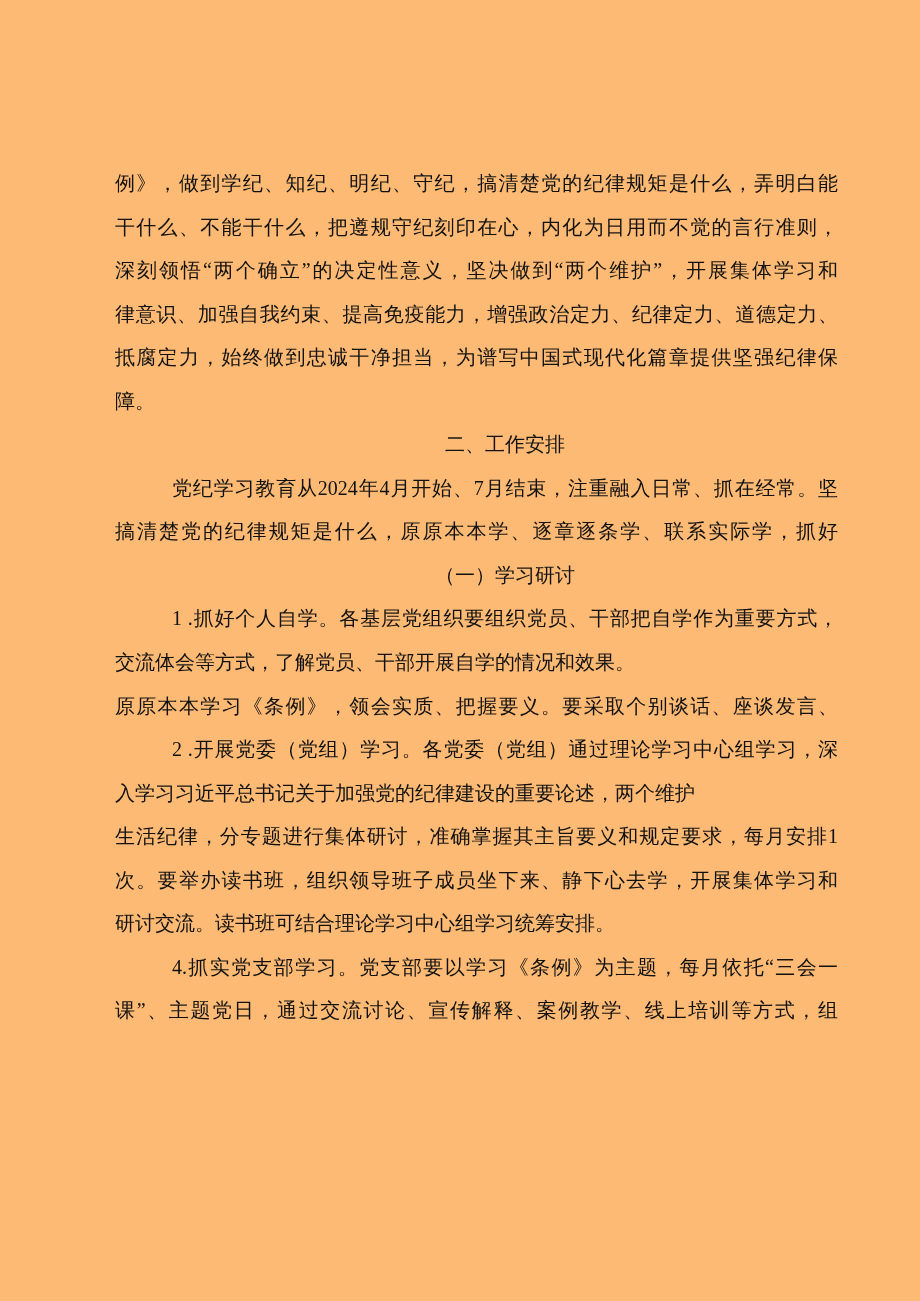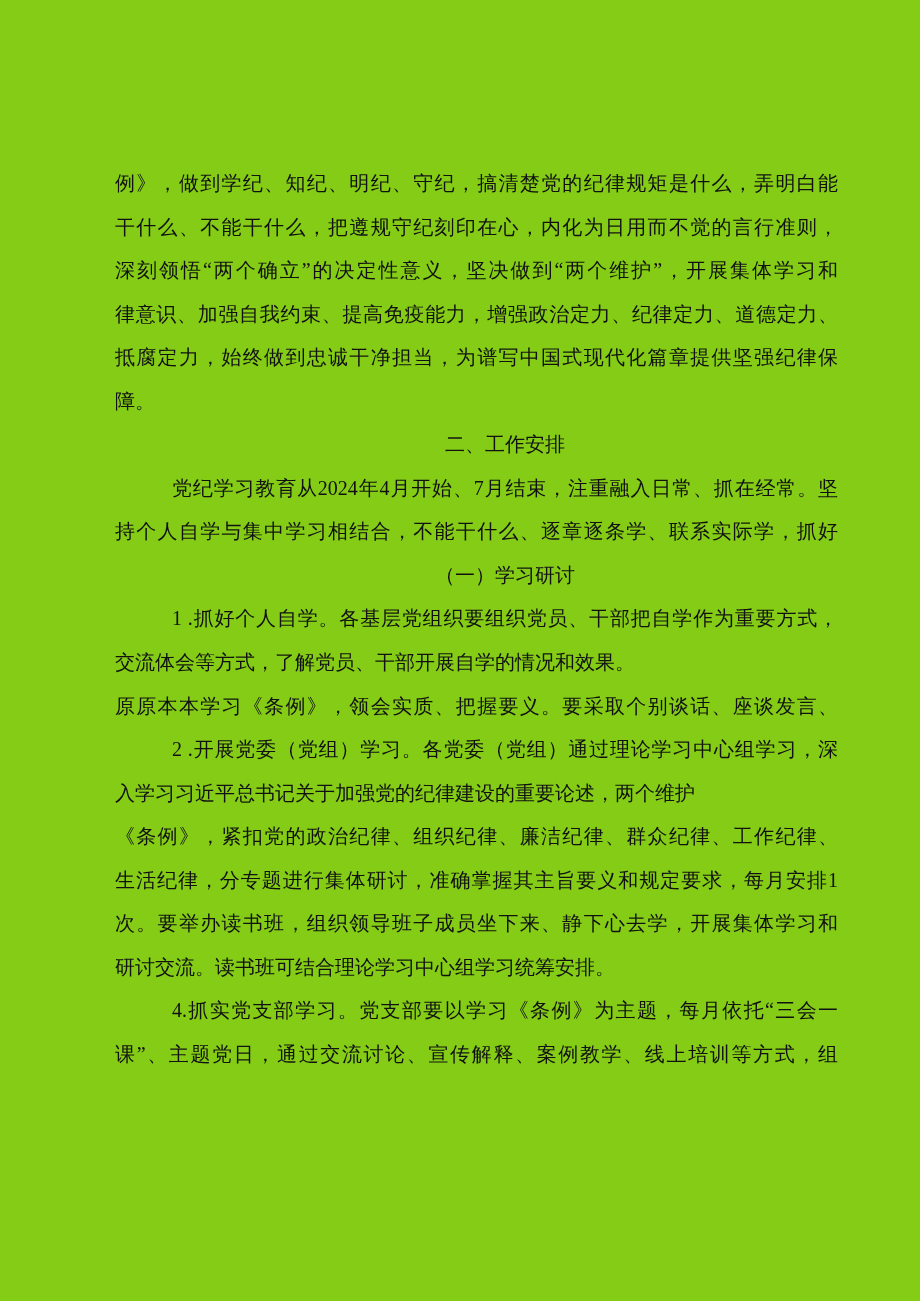--- a/index.html
+++ b/index.html
@@ -5,21 +5,21 @@
 <style>
   html, body {
     margin: 0;
     padding: 0;
     background: #ffffff;
   }
   .page {
     position: relative;
     width: 920px;
     height: 1301px;
-    background: #84cc16;
+    background: #fdba74;
     overflow: hidden;
   }
   .textblock {
     position: absolute;
     left: 115px;
     top: 162px;
     width: 723px;
     font-family: "Liberation Serif", serif;
     font-size: 20px;
     line-height: 43.55px;
@@ -48,27 +48,26 @@
 <div class="page">
   <div class="textblock">
     <div class="line fill">例》，做到学纪、知纪、明纪、守纪，搞清楚党的纪律规矩是什么，弄明白能</div>
     <div class="line fill">干什么、不能干什么，把遵规守纪刻印在心，内化为日用而不觉的言行准则，</div>
     <div class="line fill">深刻领悟“两个确立”的决定性意义，坚决做到“两个维护”，开展集体学习和</div>
     <div class="line fill">律意识、加强自我约束、提高免疫能力，增强政治定力、纪律定力、道德定力、</div>
     <div class="line fill">抵腐定力，始终做到忠诚干净担当，为谱写中国式现代化篇章提供坚强纪律保</div>
     <div class="line">障。</div>
     <div class="line indent">二、工作安排</div>
     <div class="line indent fill">党纪学习教育从2024年4月开始、7月结束，注重融入日常、抓在经常。坚</div>
-    <div class="line fill">持个人自学与集中学习相结合，不能干什么、逐章逐条学、联系实际学，抓好</div>
+    <div class="line fill">搞清楚党的纪律规矩是什么，原原本本学、逐章逐条学、联系实际学，抓好</div>
     <div class="line indent">（一）学习研讨</div>
     <div class="line indent fill">1 .抓好个人自学。各基层党组织要组织党员、干部把自学作为重要方式，</div>
     <div class="line">交流体会等方式，了解党员、干部开展自学的情况和效果。</div>
     <div class="line fill">原原本本学习《条例》，领会实质、把握要义。要采取个别谈话、座谈发言、</div>
     <div class="line indent fill">2 .开展党委（党组）学习。各党委（党组）通过理论学习中心组学习，深</div>
     <div class="line">入学习习近平总书记关于加强党的纪律建设的重要论述，两个维护</div>
-    <div class="line fill">《条例》，紧扣党的政治纪律、组织纪律、廉洁纪律、群众纪律、工作纪律、</div>
     <div class="line fill">生活纪律，分专题进行集体研讨，准确掌握其主旨要义和规定要求，每月安排1</div>
     <div class="line fill">次。要举办读书班，组织领导班子成员坐下来、静下心去学，开展集体学习和</div>
     <div class="line">研讨交流。读书班可结合理论学习中心组学习统筹安排。</div>
     <div class="line indent fill">4.抓实党支部学习。党支部要以学习《条例》为主题，每月依托“三会一</div>
     <div class="line fill">课”、主题党日，通过交流讨论、宣传解释、案例教学、线上培训等方式，组</div>
   </div>
 </div>
 
 </body></html>

